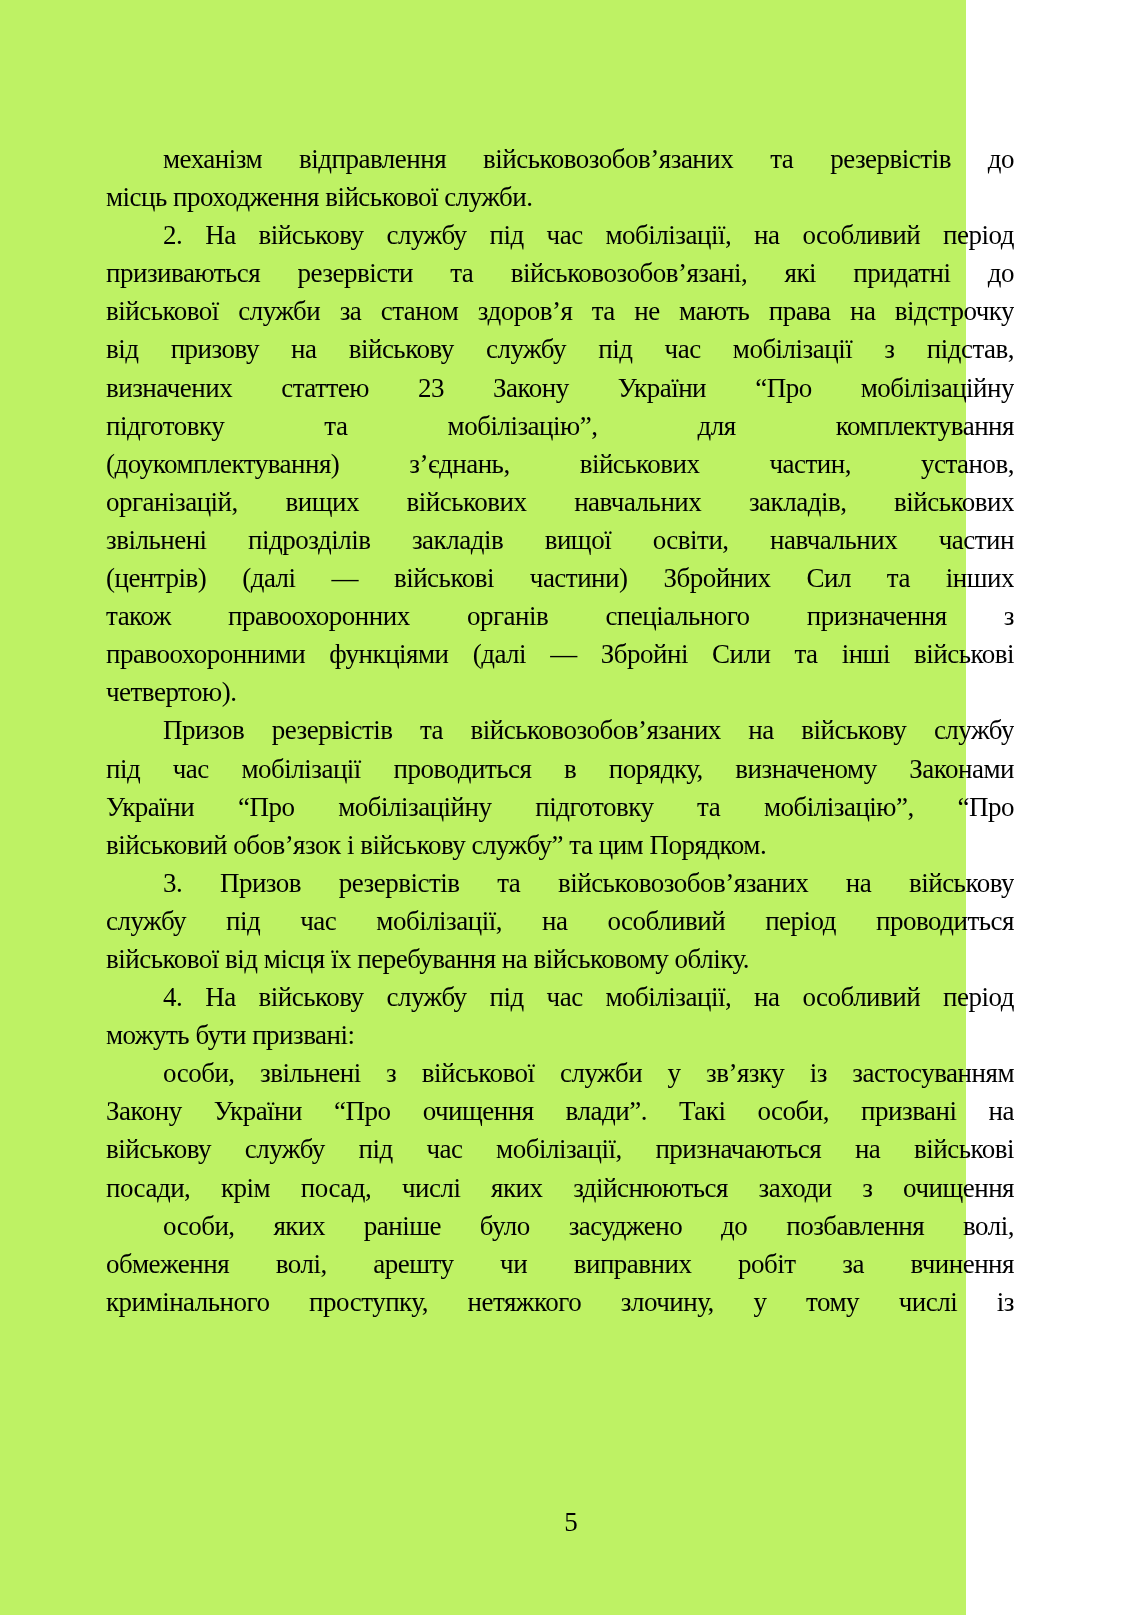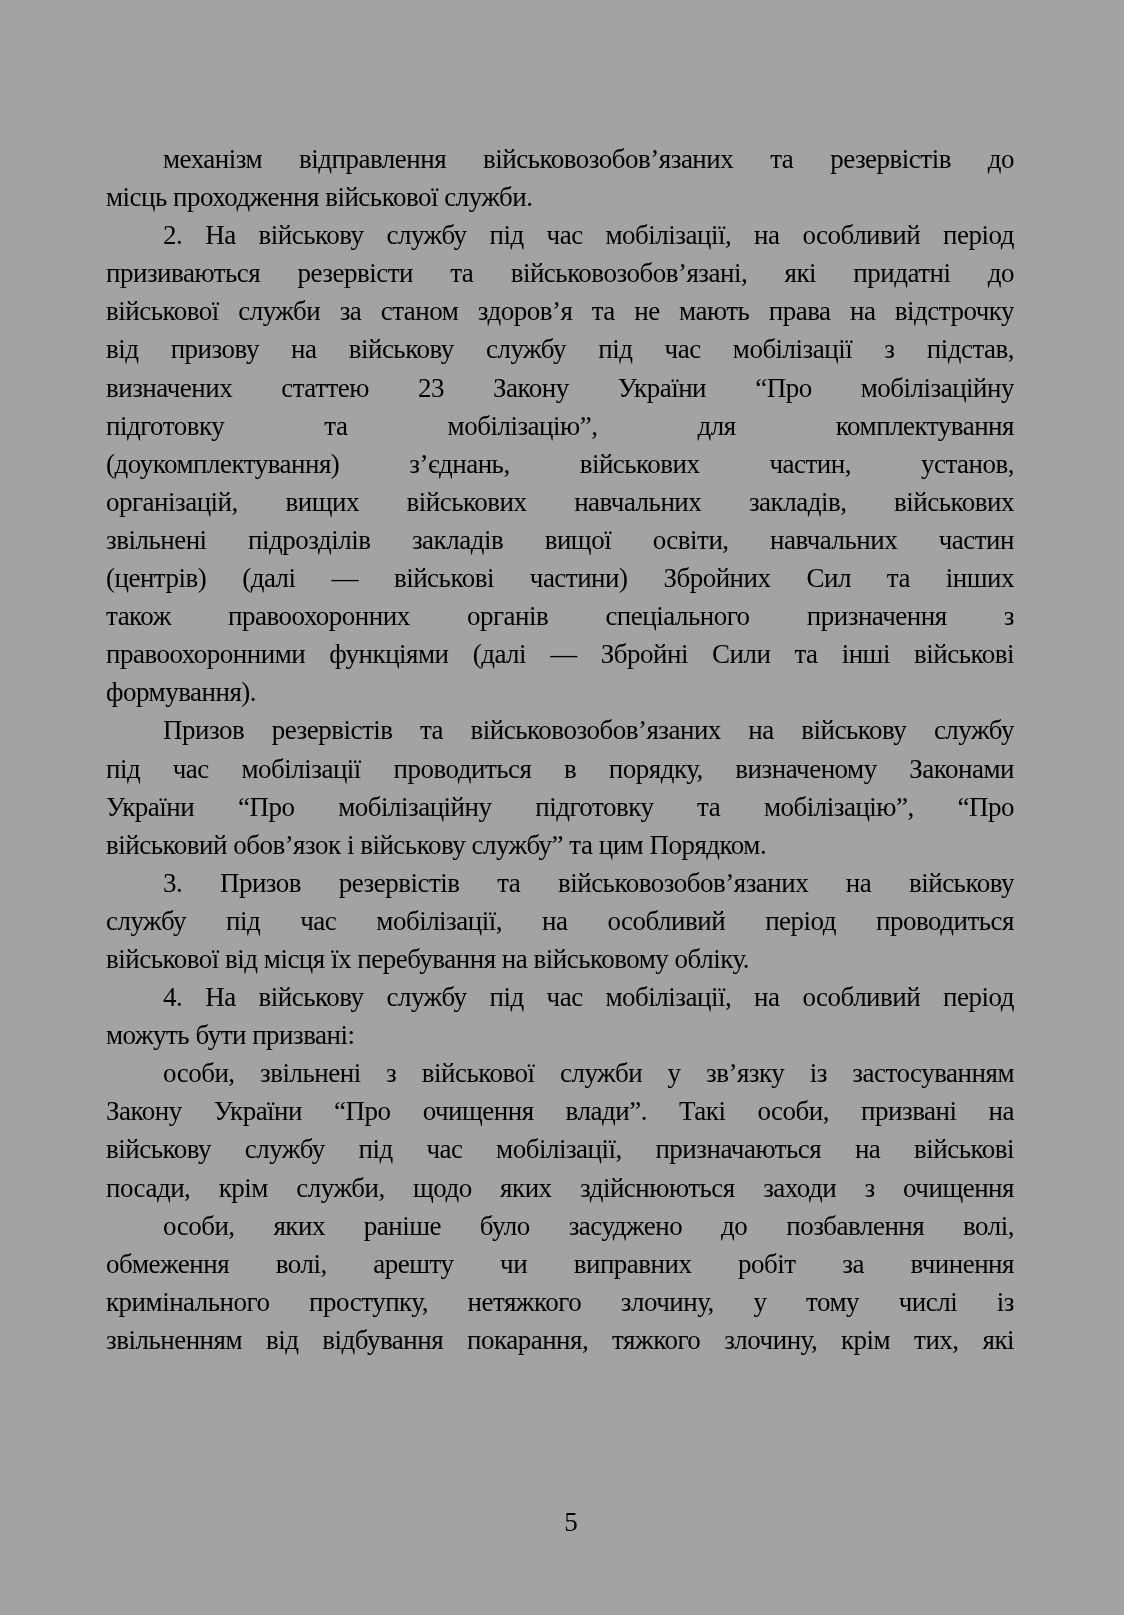--- a/index.html
+++ b/index.html
@@ -5,23 +5,23 @@
   html, body {
     margin: 0;
     padding: 0;
     background: #ffffff;
     width: 1142px;
     height: 1615px;
     overflow: hidden;
   }
   .page {
     position: relative;
-    width: 1124px;
+    width: 966px;
     height: 1615px;
-    background: #a3a3a3;
+    background: #bef264;
     color: #000000;
     font-family: "Liberation Serif", "DejaVu Serif", serif;
   }
   .content {
     position: absolute;
     left: 106px;
     top: 140px;
     width: 908px;
     font-size: 27px;
     letter-spacing: -0.5px;
@@ -62,33 +62,32 @@
     <div class="ln">військової служби за станом здоров’я та не мають права на відстрочку</div>
     <div class="ln">від призову на військову службу під час мобілізації з підстав,</div>
     <div class="ln">визначених статтею 23 Закону України “Про мобілізаційну</div>
     <div class="ln">підготовку та мобілізацію”, для комплектування</div>
     <div class="ln">(доукомплектування) з’єднань, військових частин, установ,</div>
     <div class="ln">організацій, вищих військових навчальних закладів, військових</div>
     <div class="ln">звільнені підрозділів закладів вищої освіти, навчальних частин</div>
     <div class="ln">(центрів) (далі — військові частини) Збройних Сил та інших</div>
     <div class="ln">також правоохоронних  органів спеціального призначення з</div>
     <div class="ln">правоохоронними функціями (далі — Збройні Сили та інші військові</div>
-    <div class="ln end">формування).</div>
+    <div class="ln end">четвертою).</div>
     <div class="ln ind">Призов резервістів та військовозобов’язаних на військову службу</div>
     <div class="ln">під час мобілізації проводиться в порядку, визначеному Законами</div>
     <div class="ln">України “Про мобілізаційну підготовку та мобілізацію”, “Про</div>
     <div class="ln end">військовий обов’язок і військову службу” та цим Порядком.</div>
     <div class="ln ind">3. Призов резервістів та військовозобов’язаних на військову</div>
     <div class="ln">службу під час мобілізації, на особливий період проводиться</div>
     <div class="ln end">військової від місця їх перебування на військовому обліку.</div>
     <div class="ln ind">4.  На військову службу під час мобілізації, на особливий період</div>
     <div class="ln end">можуть бути призвані:</div>
     <div class="ln ind">особи, звільнені з військової служби у зв’язку із застосуванням</div>
     <div class="ln">Закону України “Про очищення влади”. Такі особи, призвані на</div>
     <div class="ln">військову службу під час мобілізації, призначаються на військові</div>
-    <div class="ln">посади, крім служби, щодо яких здійснюються заходи з очищення</div>
+    <div class="ln">посади, крім посад, числі яких здійснюються заходи з очищення</div>
     <div class="ln ind">особи, яких раніше було засуджено до позбавлення волі,</div>
     <div class="ln">обмеження волі, арешту чи виправних робіт за вчинення</div>
     <div class="ln">кримінального проступку, нетяжкого злочину, у тому числі із</div>
-    <div class="ln">звільненням від відбування покарання, тяжкого злочину, крім тих, які</div>
   </div>
   <div class="pagenum">5</div>
 </div>
 
 </body></html>

